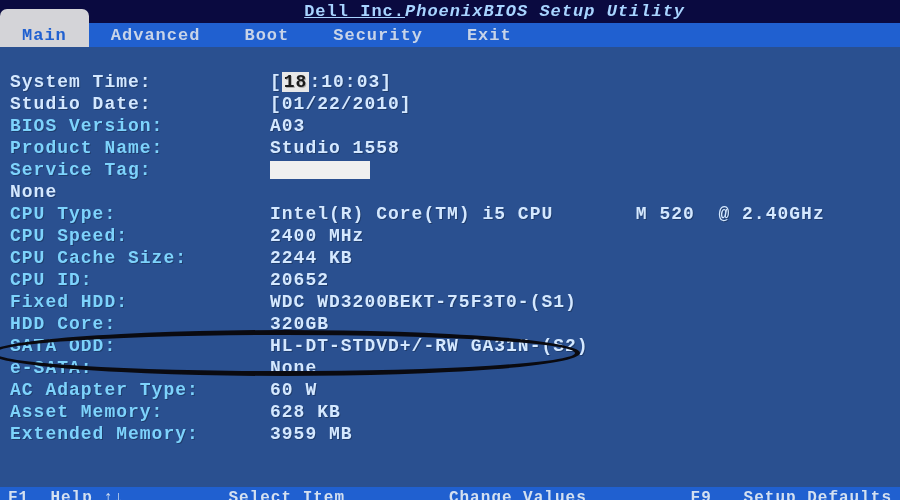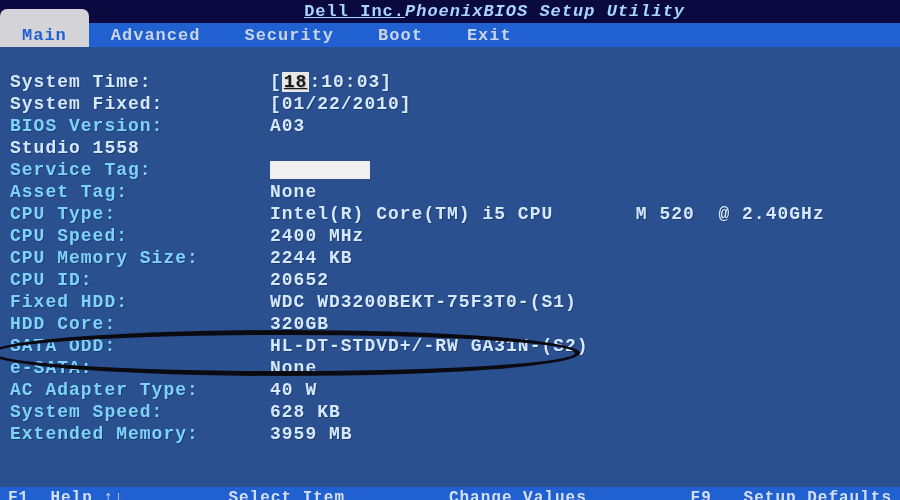--- a/index.html
+++ b/index.html
@@ -62,21 +62,20 @@
     }
     .value {
       color: #d4e8ff;
       flex: 1;
       text-shadow: 1px 1px 0 rgba(0,0,0,0.25);
     }
     .time-highlight {
       background: #e8e8e8;
       color: #1a1a1a;
       padding: 0 2px;
-      text-decoration: underline;
     }
     .service-blank {
       background: #f0f0f0;
       display: inline-block;
       width: 100px;
       height: 18px;
       vertical-align: middle;
     }
     .ellipse-annot {
       position: absolute;
@@ -105,70 +104,70 @@
 <body>
 
 <div class="header">
   <div class="header-left">Dell Inc.</div>
   <div class="header-right">PhoenixBIOS Setup Utility</div>
 </div>
 
 <div class="menubar">
   <div class="tab active">Main</div>
   <div class="tab">Advanced</div>
+  <div class="tab">Boot</div>
   <div class="tab">Security</div>
-  <div class="tab">Boot</div>
   <div class="tab">Exit</div>
 </div>
 
 <div class="content">
 
   <div class="blank-line"></div>
 
   <div class="row">
     <span class="label">System Time:</span>
     <span class="value">[<span class="time-highlight">18</span><span>:10:03</span>]</span>
   </div>
 
   <div class="row">
-    <span class="label">System Fixed:</span>
+    <span class="label">Studio Date:</span>
     <span class="value">[01/22/2010]</span>
   </div>
 
   <div class="row">
     <span class="label dim">BIOS Version:</span>
     <span class="value">A03</span>
   </div>
 
   <div class="row">
+    <span class="label dim">Product Name:</span>
     <span class="value">Studio 1558</span>
   </div>
 
   <div class="row">
     <span class="label dim">Service Tag:</span>
     <span class="value"><span class="service-blank"></span></span>
   </div>
 
   <div class="row">
-    <span class="label dim">Asset Tag:</span>
     <span class="value">None</span>
   </div>
 
   <div class="row">
     <span class="label dim">CPU Type:</span>
     <span class="value">Intel(R) Core(TM) i5 CPU       M 520  @ 2.40GHz</span>
   </div>
 
   <div class="row">
     <span class="label dim">CPU Speed:</span>
     <span class="value">2400 MHz</span>
   </div>
 
   <div class="row">
-    <span class="label dim">CPU Memory Size:</span>
+    <span class="label dim">CPU Cache Size:</span>
     <span class="value">2244 KB</span>
   </div>
 
   <div class="row">
     <span class="label dim">CPU ID:</span>
     <span class="value">20652</span>
   </div>
 
   <div class="row">
     <span class="label dim">Fixed HDD:</span>
@@ -185,25 +184,25 @@
     <span class="value">HL-DT-STDVD+/-RW GA31N-(S2)</span>
   </div>
 
   <div class="row">
     <span class="label dim">e-SATA:</span>
     <span class="value">None</span>
   </div>
 
   <div class="row">
     <span class="label dim">AC Adapter Type:</span>
-    <span class="value">40 W</span>
-  </div>
-
-  <div class="row">
-    <span class="label dim">System Speed:</span>
+    <span class="value">60 W</span>
+  </div>
+
+  <div class="row">
+    <span class="label dim">Asset Memory:</span>
     <span class="value">628 KB</span>
   </div>
 
   <div class="row">
     <span class="label dim">Extended Memory:</span>
     <span class="value">3959 MB</span>
   </div>
 
   <div class="ellipse-annot"></div>
 </div>

